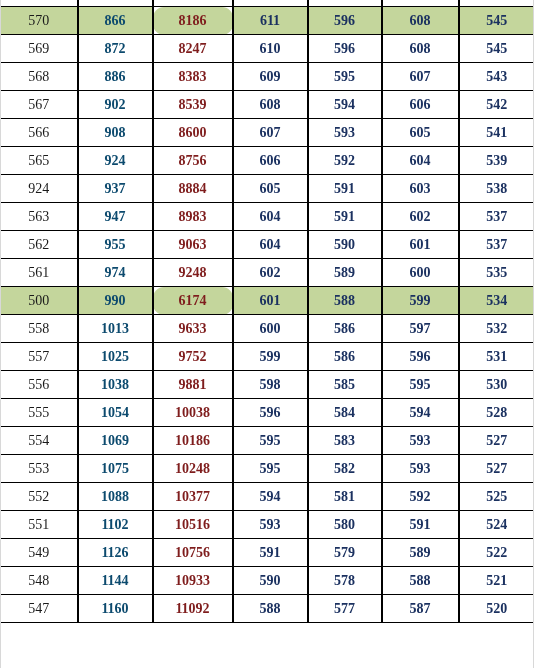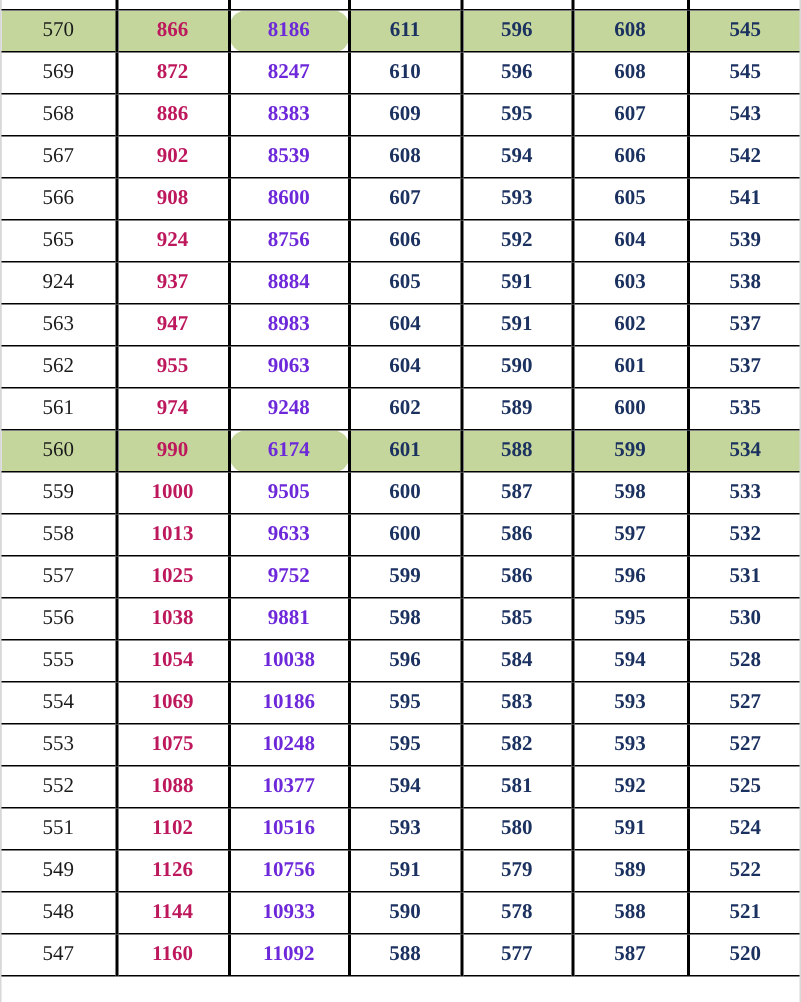--- a/index.html
+++ b/index.html
@@ -68,22 +68,22 @@
     background: #ffffff;
     white-space: nowrap;
     overflow: hidden;
   }
   
   table.grid td.col-0 { border-left: 1px solid #cfcfcf; }
   table.grid td.col-6 { border-right: 1px solid #cfcfcf; }
 
   
   td.col-0 { color: #1a1a1a; font-weight: normal; }
-  td.col-1 { color: #be185d; font-weight: bold; font-family: Liberation Serif, serif; }
-  td.col-2 { color: #6d28d9; font-weight: bold; border-radius: 11px; }
+  td.col-1 { color: #0c4a6e; font-weight: bold; font-family: Liberation Serif, serif; }
+  td.col-2 { color: #7f1d1d; font-weight: bold; border-radius: 11px; }
   td.col-3,
   td.col-4,
   td.col-5,
   td.col-6 { color: #1b3160; font-weight: bold; }
 
   tr.highlight > td { background: #c4d69c; }
 </style>
 </head>
 <body>
 
@@ -192,36 +192,27 @@
         <tr>
           <td class="col-0">561</td>
           <td class="col-1">974</td>
           <td class="col-2">9248</td>
           <td class="col-3">602</td>
           <td class="col-4">589</td>
           <td class="col-5">600</td>
           <td class="col-6">535</td>
         </tr>
         <tr class="highlight">
-          <td class="col-0">560</td>
+          <td class="col-0">500</td>
           <td class="col-1">990</td>
           <td class="col-2">6174</td>
           <td class="col-3">601</td>
           <td class="col-4">588</td>
           <td class="col-5">599</td>
           <td class="col-6">534</td>
-        </tr>
-        <tr>
-          <td class="col-0">559</td>
-          <td class="col-1">1000</td>
-          <td class="col-2">9505</td>
-          <td class="col-3">600</td>
-          <td class="col-4">587</td>
-          <td class="col-5">598</td>
-          <td class="col-6">533</td>
         </tr>
         <tr>
           <td class="col-0">558</td>
           <td class="col-1">1013</td>
           <td class="col-2">9633</td>
           <td class="col-3">600</td>
           <td class="col-4">586</td>
           <td class="col-5">597</td>
           <td class="col-6">532</td>
         </tr>

